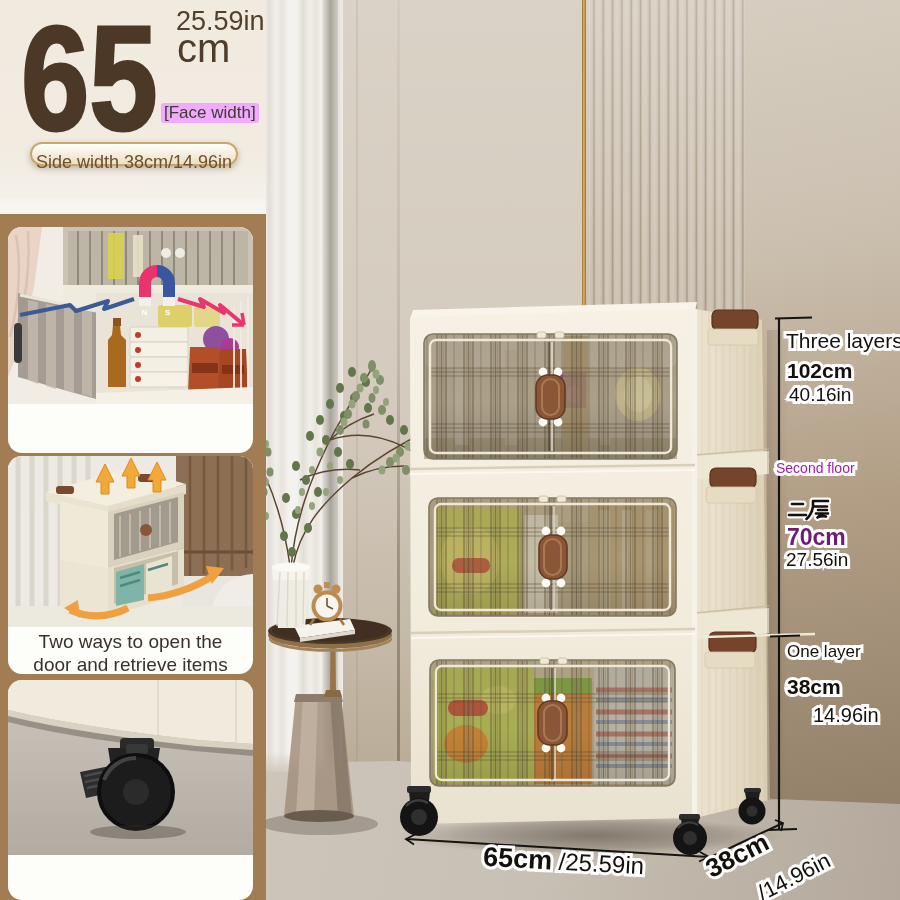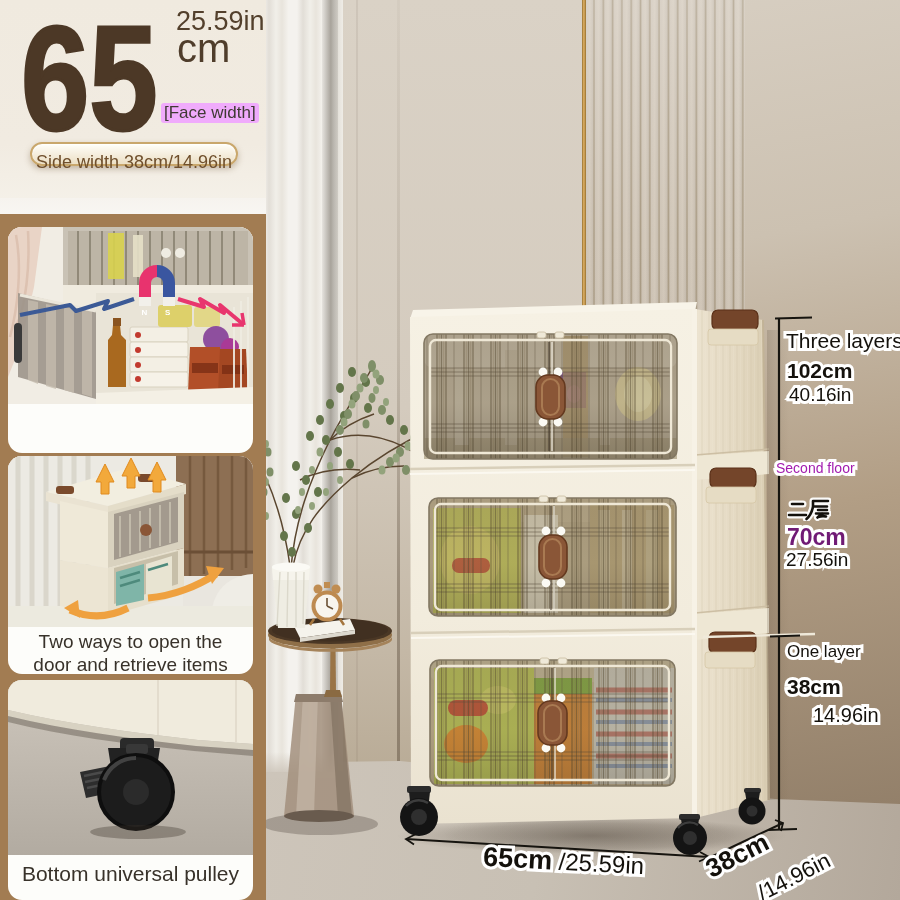--- a/index.html
+++ b/index.html
@@ -560,21 +560,20 @@
     <path d="M76 96 L100 91 M77 102 L102 97 M79 108 L103 103" stroke="#4a4a4a" stroke-width="2.5"></path>
 
     <circle cx="128" cy="112" r="37" fill="#1c1c1c"></circle>
     <circle cx="128" cy="112" r="37" fill="none" stroke="#0e0e0e" stroke-width="4"></circle>
     <path d="M96 100 A 34 34 0 0 1 128 78" stroke="#424242" stroke-width="4" fill="none"></path>
     <circle cx="128" cy="112" r="13" fill="#2b2b2b"></circle>
 
     <ellipse cx="130" cy="152" rx="48" ry="7" fill="rgba(60,52,44,.35)"></ellipse>
   </svg>
 
-  <div class="cap" style="left:0;top:182px;width:245px;font-size:21px;">Bottom universal pulley</div>
 </div>
 
 <div style="left:21px;top:4px;font-size:149px;font-weight:bold;color:#4c3826;-webkit-text-stroke:3px #4c3826;letter-spacing:0px;transform:scaleX(.825);transform-origin:0 0;line-height:1;">65</div>
 
 <div style="left:176px;top:6px;font-size:27px;color:#53402c;text-align:right;">25.59in</div>
 
 <div style="left:177px;top:26px;font-size:40px;color:#4f3d2b;">cm</div>
 
 <div style="left:161px;top:81px;font-size:17px;color:#3f3a33;background:#f0abfc;padding:0 3px;border-radius:3px;margin-top:22px;">[Face width]</div>
 

